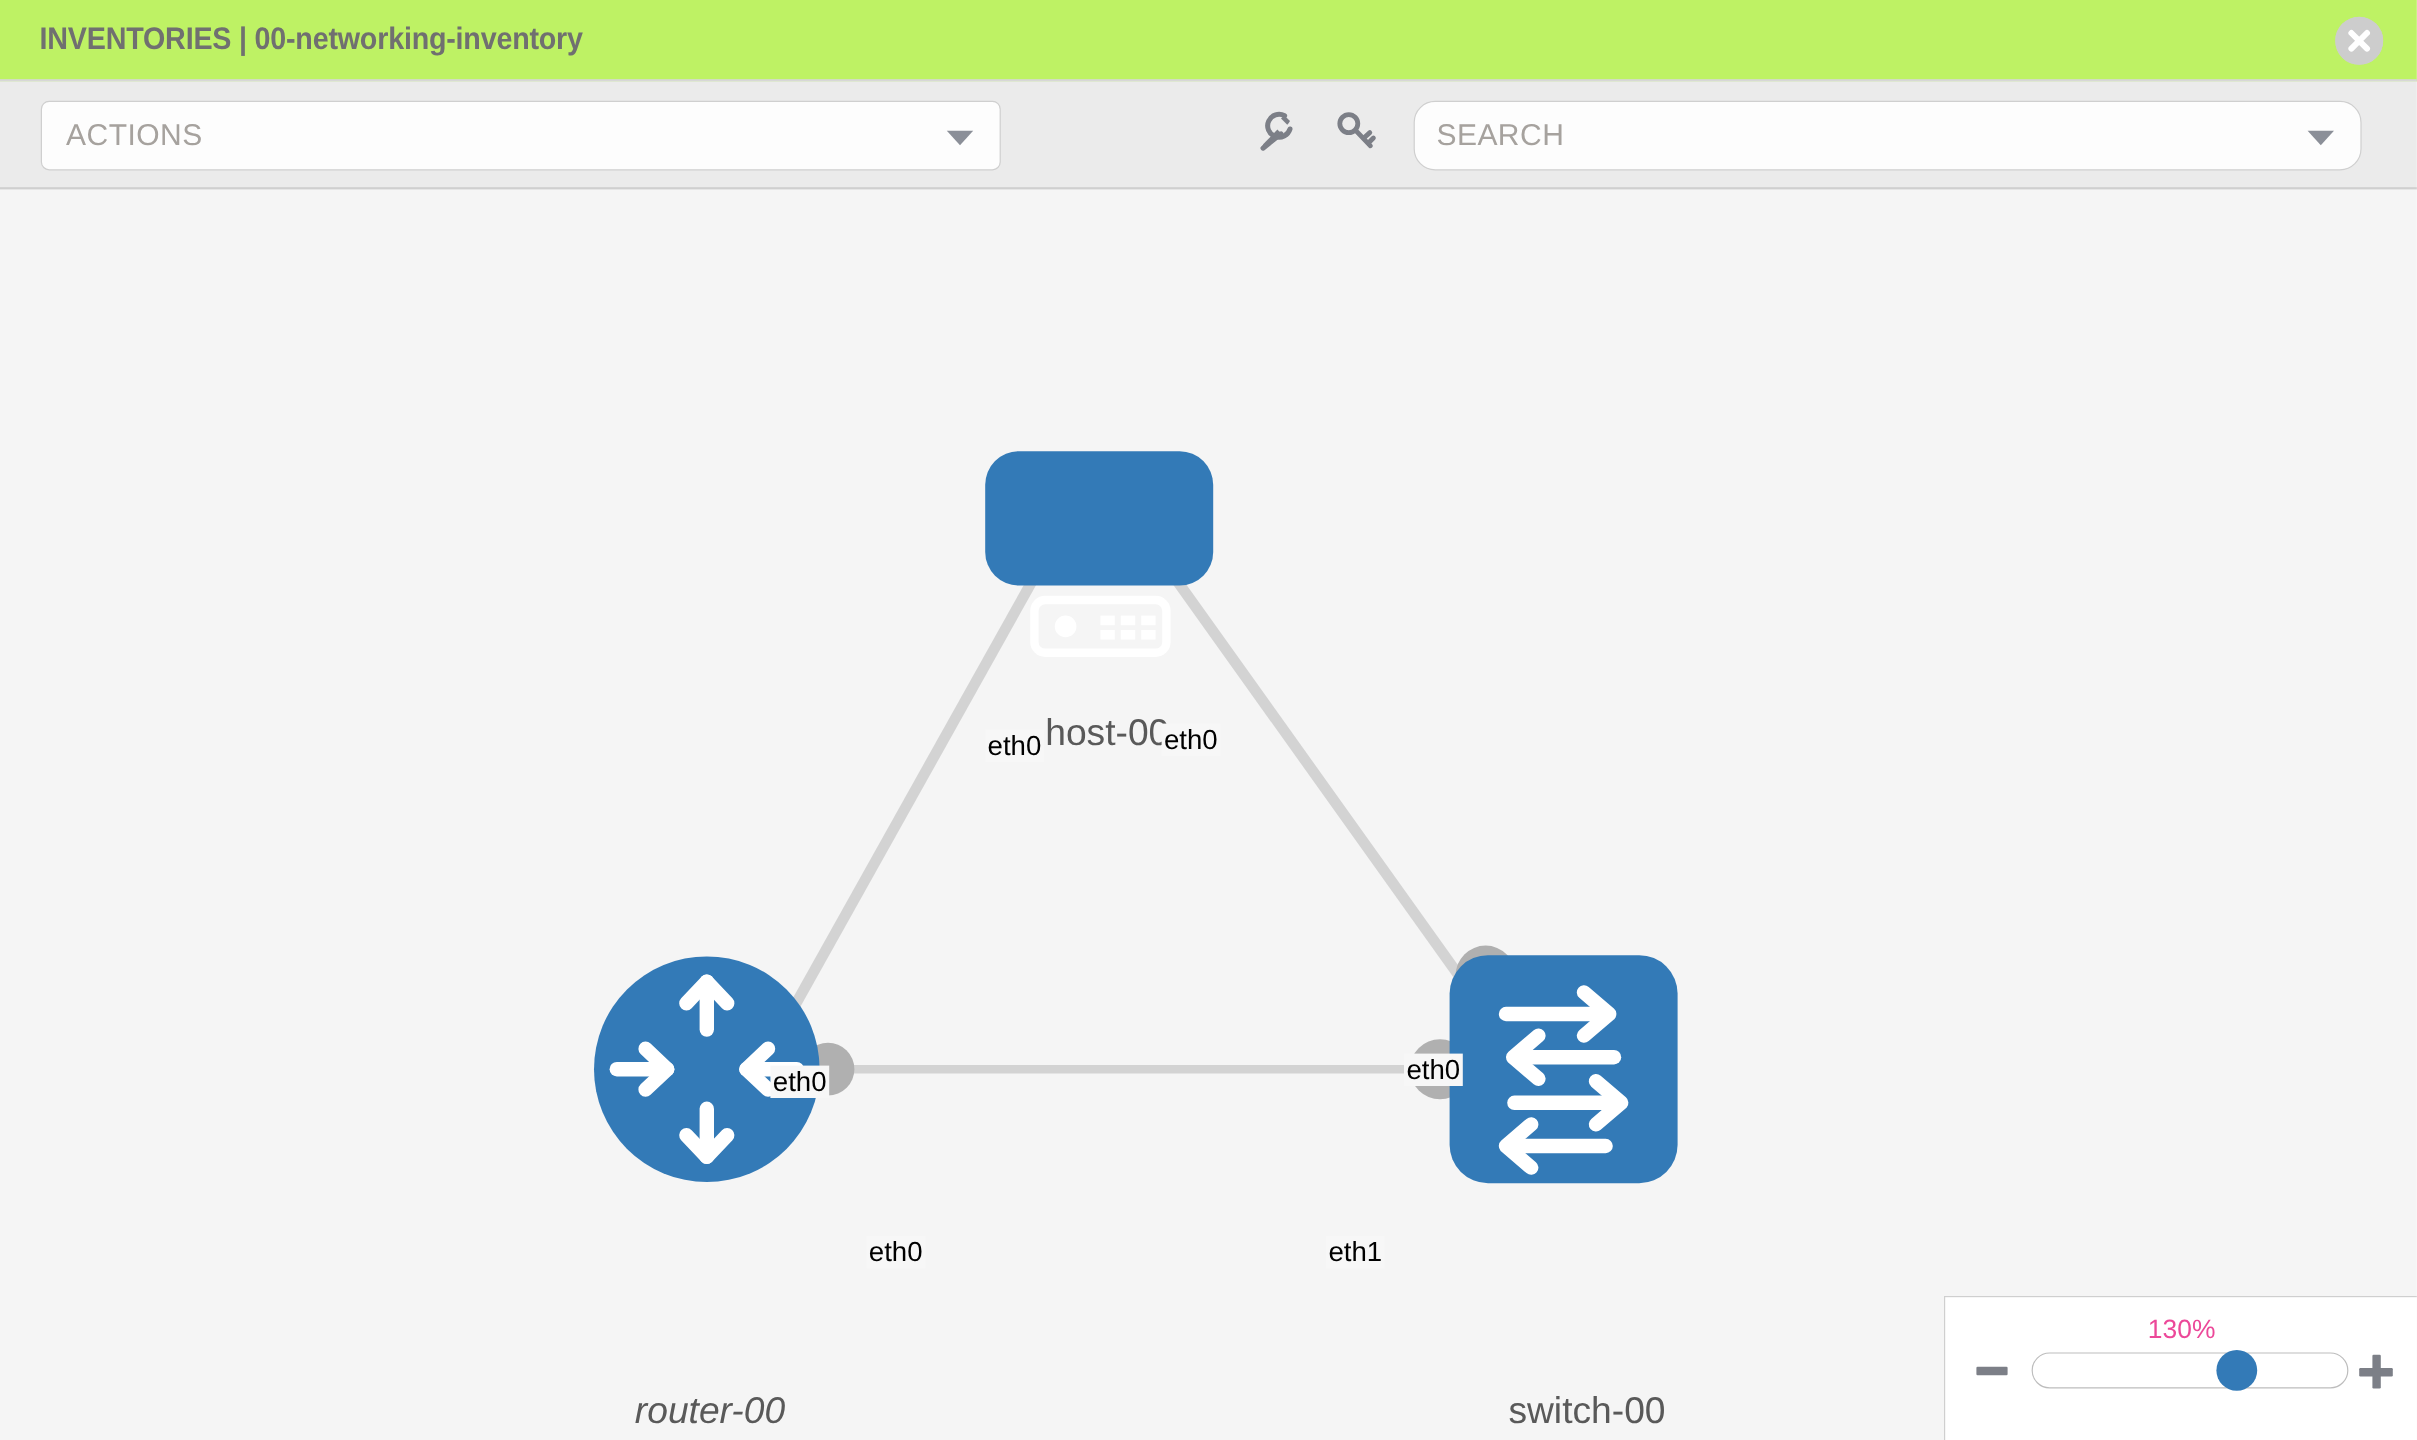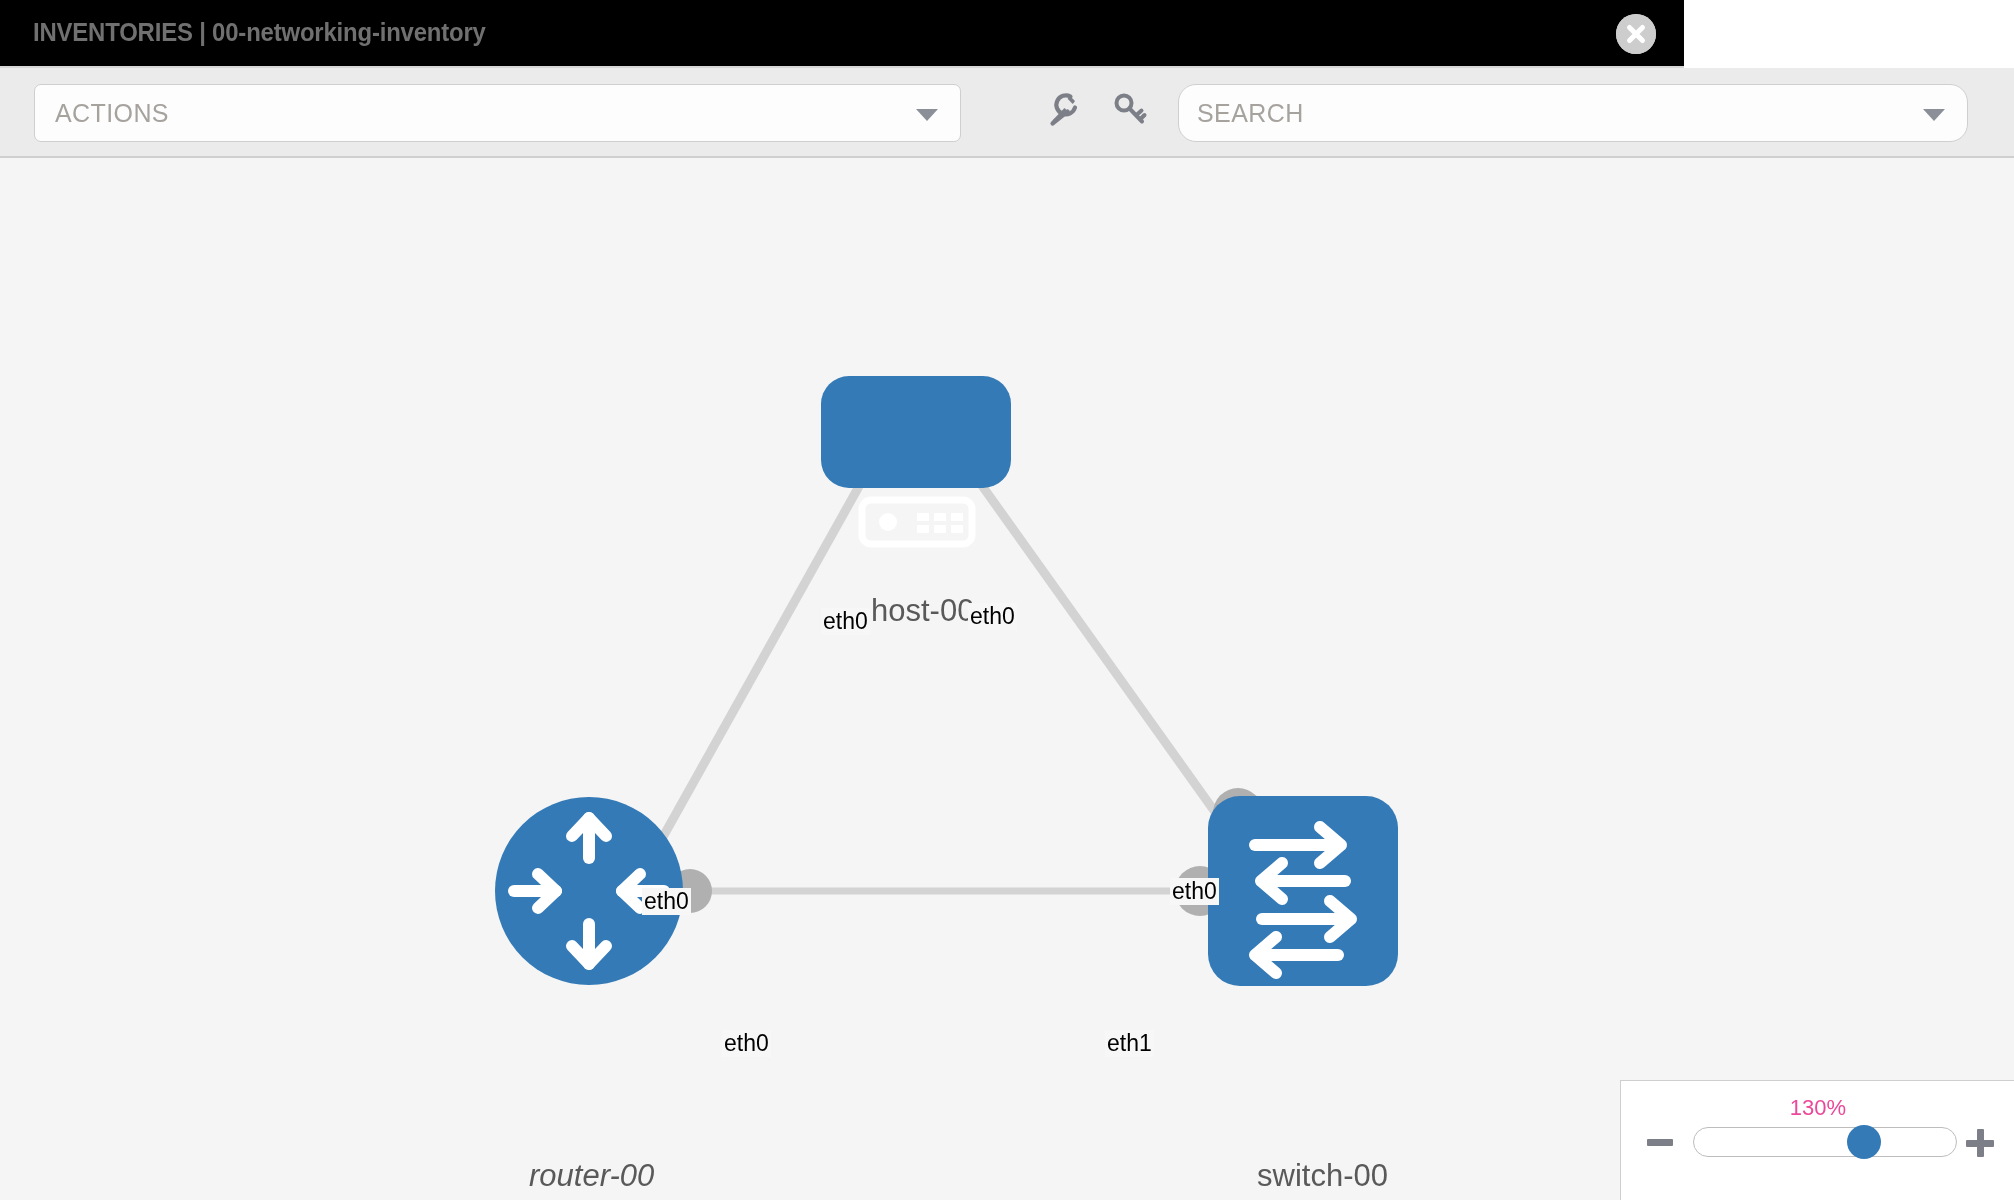--- a/index.html
+++ b/index.html
@@ -12,23 +12,23 @@
     height: 1200px;
     overflow: hidden;
     font-family: "Liberation Sans", sans-serif;
     -webkit-font-smoothing: antialiased;
   }
 
   
   .app-header {
     position: absolute;
     left: 0; top: 0;
-    width: 1684px;
+    width: 2014px;
     height: 68px;
-    background: #000000;
+    background: #bef264;
     border-bottom: 2px solid #d7d7d7;
     box-sizing: border-box;
     padding-left: 16px;
   }
   .page-title {
     position: absolute;
     left: 33px;
     top: 17px;
     font-size: 26px;
     font-weight: bold;
@@ -58,21 +58,21 @@
     width: 2014px;
     height: 90px;
     background: #ebebeb;
     border-bottom: 2px solid #cfcfcf;
     box-sizing: border-box;
   }
   .actions-select {
     position: absolute;
     left: 34px;
     top: 84px;
-    width: 927px;
+    width: 800px;
     height: 58px;
     background: #fdfdfd;
     border: 1px solid #cfcfcf;
     border-radius: 7px;
     box-sizing: border-box;
     cursor: pointer;
   }
   .actions-select .label {
     position: absolute;
     left: 20px;

